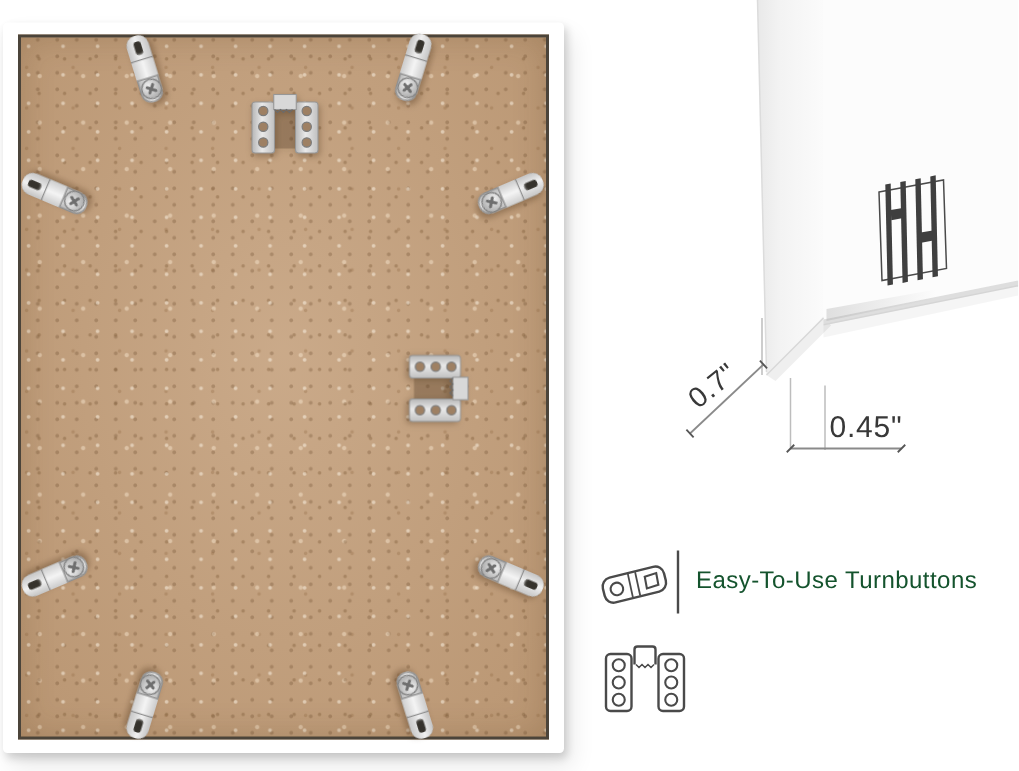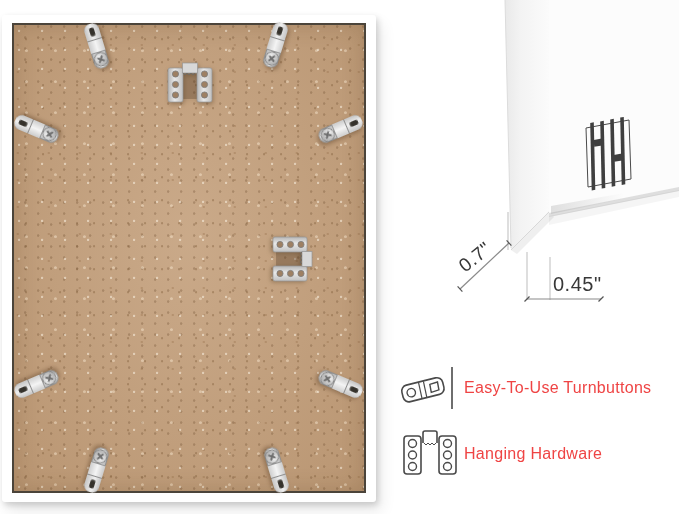--- a/index.html
+++ b/index.html
@@ -54,21 +54,21 @@
   .tb-cross-b{transform:translate(-50%,-50%) rotate(125deg);}
   
   .hanger{position:absolute;width:48px;height:48px;filter:drop-shadow(1.5px 2px 2px rgba(70,45,20,.35));}
   .hanger svg{display:block;width:48px;height:48px;}
   
   .corner-svg{position:absolute;left:0;top:0;width:679px;height:514px;pointer-events:none;}
   .dim-text{font-family:"Liberation Sans","DejaVu Sans",sans-serif;fill:#383838;letter-spacing:.5px;}
   
   .feature-row{position:absolute;left:396px;width:280px;height:52px;display:flex;align-items:center;}
   .feature-icon{width:68px;flex:0 0 68px;display:flex;align-items:center;justify-content:center;}
-  .feature-label{font-size:16px;color:#ef4444;letter-spacing:.3px;white-space:nowrap;}
+  .feature-label{font-size:16px;color:#14532d;letter-spacing:.3px;white-space:nowrap;}
   .row-1{top:362px;}
   .row-2{top:428px;}
 </style>
 </head>
 <body>
 
 <svg width="0" height="0" style="position:absolute">
   <defs>
     <linearGradient id="metalGrad" x1="0" y1="0" x2="1" y2="0">
       <stop offset="0" stop-color="#b6b6b6"></stop>
@@ -273,14 +273,13 @@
       <circle cx="14.5" cy="17.5" r="4" stroke-width="1.4"></circle>
       <circle cx="14.5" cy="29" r="4" stroke-width="1.4"></circle>
       <circle cx="14.5" cy="40.5" r="4" stroke-width="1.4"></circle>
       <circle cx="49.5" cy="17.5" r="4" stroke-width="1.4"></circle>
       <circle cx="49.5" cy="29" r="4" stroke-width="1.4"></circle>
       <circle cx="49.5" cy="40.5" r="4" stroke-width="1.4"></circle>
       <path d="M25,17 L25,7 Q25,5 27,5 L37,5 Q39,5 39,7 L39,17" stroke-width="1.6"></path>
       <path d="M26,17 l2,2 l2,-2 l2,2 l2,-2 l2,2 l2,-2" stroke-width="1"></path>
     </svg>
   </div>
-  <div class="feature-label">Hanging Hardware</div>
 </div>
 
 </body></html>

